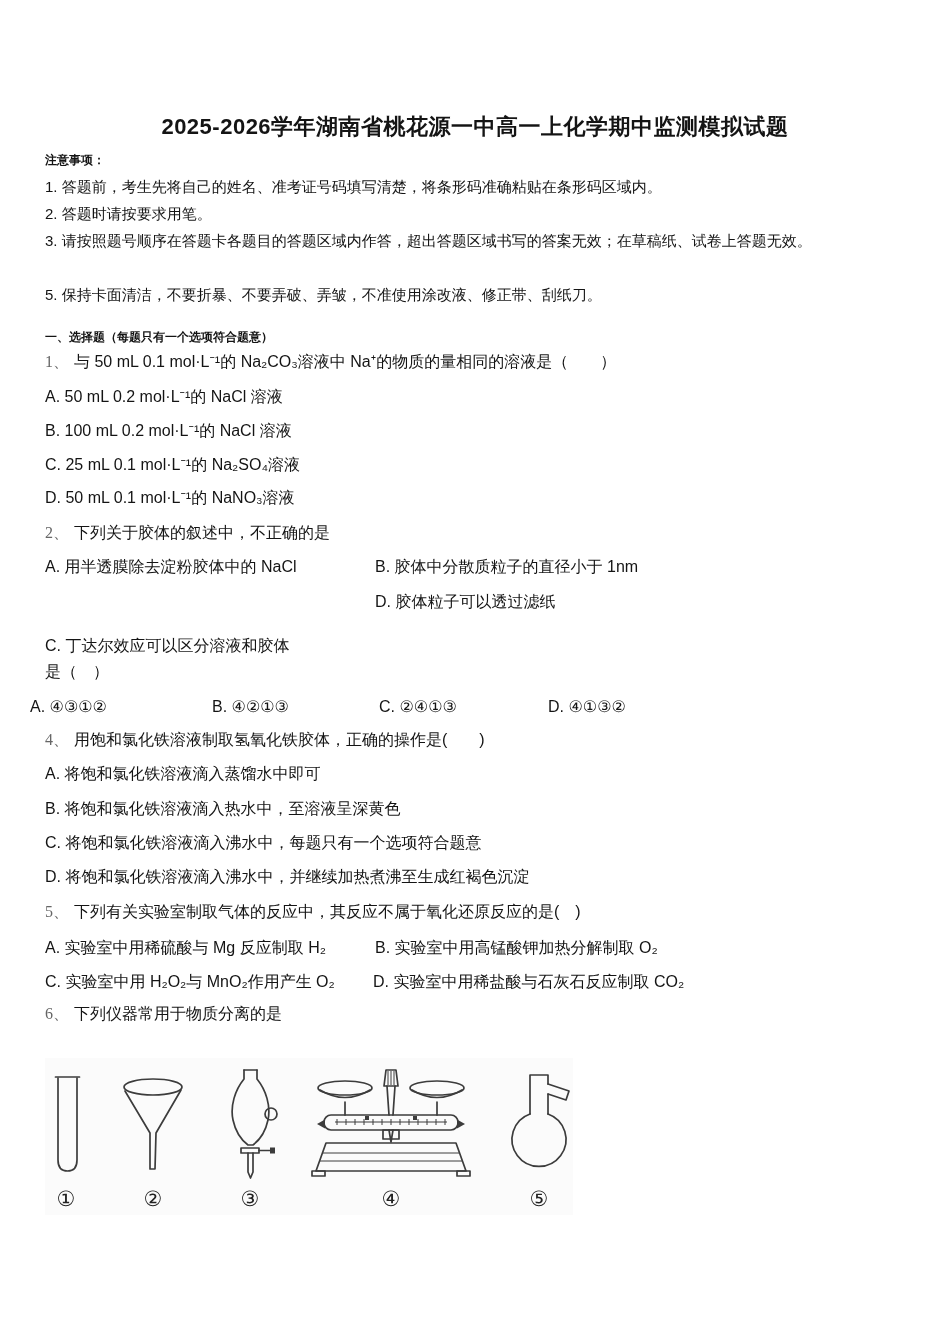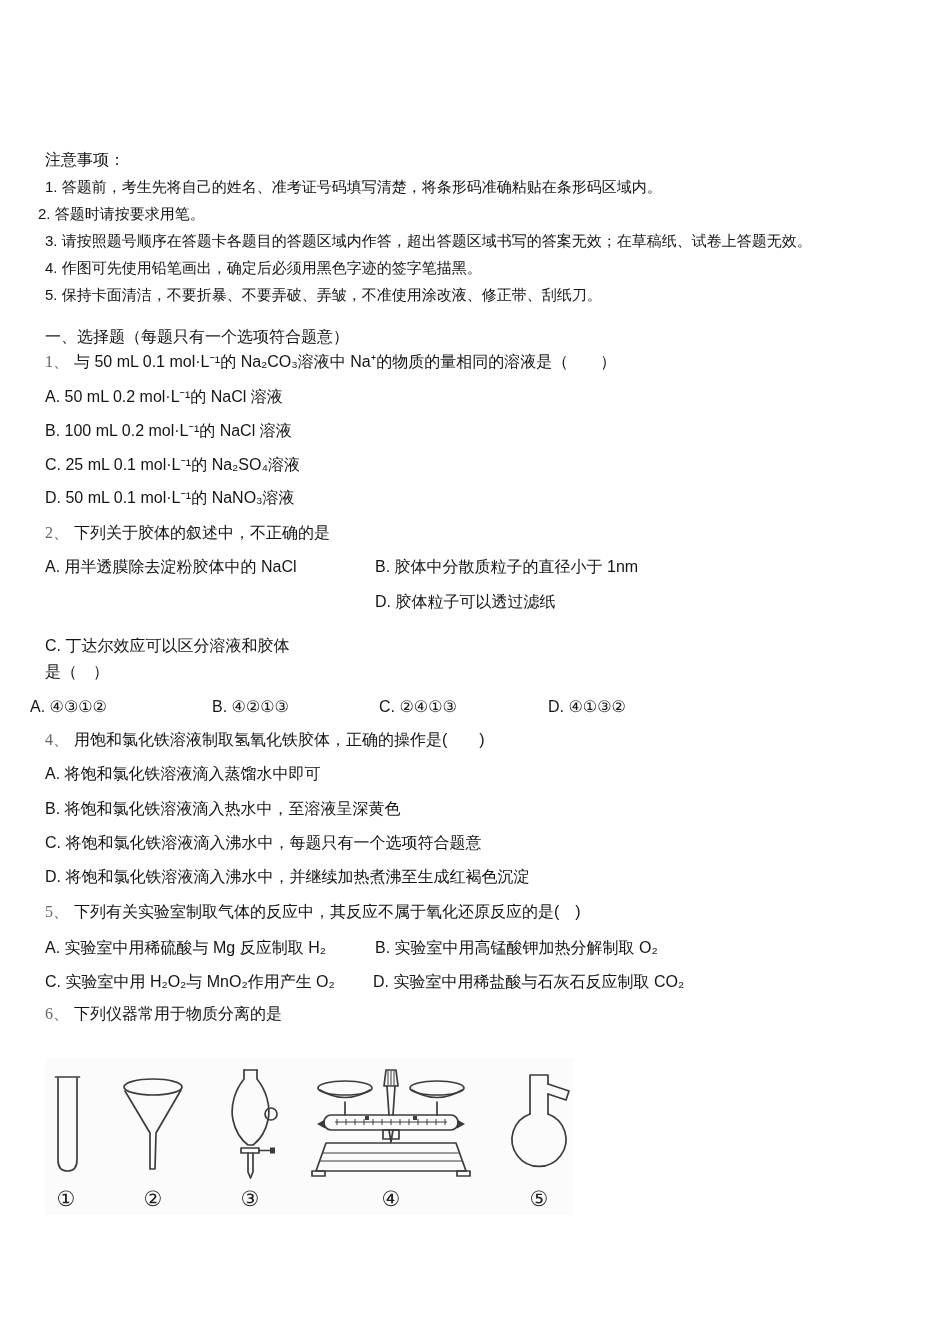--- a/index.html
+++ b/index.html
@@ -6,47 +6,47 @@
   .page{
     position:relative;width:950px;height:1344px;background:#ffffff;
     font-family:"Liberation Sans",sans-serif;color:#141414;overflow:hidden;
   }
   .title{
     position:absolute;top:112px;left:0;width:950px;text-align:center;
     font-size:22px;font-weight:bold;letter-spacing:.5px;white-space:nowrap;
   }
   .line{position:absolute;white-space:nowrap;font-size:16px;line-height:20px;}
   .notice{font-size:15px;}
-  .heading{font-weight:normal;font-size:16px;}
+  .heading{font-weight:bold;font-size:12px;}
   .semib{font-weight:600;}
   .qnum{
     color:#666;font-family:"Liberation Serif","DejaVu Serif",serif;
     margin-right:5px;font-size:16px;
   }
   .figure{
     position:absolute;top:1058px;left:45px;width:528px;height:157px;
     background:#fbfbfb;
   }
   .figure svg{display:block;}
   .fig-stroke{fill:none;stroke:#3c3c3c;stroke-width:1.7;stroke-linecap:round;stroke-linejoin:round;}
   .fig-thin{fill:none;stroke:#3c3c3c;stroke-width:1;}
   .fig-fill{fill:#3c3c3c;stroke:none;}
   .fig-label{font-size:21px;fill:#222;font-family:"Liberation Sans",sans-serif;}
 </style>
 </head>
 <body>
 
 <div class="page">
 
+  <div class="title">2025-2026学年湖南省桃花源一中高一上化学期中监测模拟试题</div>
 
   <div class="line notice heading" style="top:150px;left:45px;">注意事项：</div>
   <div class="line notice" style="top:177px;left:45px;">1. 答题前，考生先将自己的姓名、准考证号码填写清楚，将条形码准确粘贴在条形码区域内。</div>
-  <div class="line notice" style="top:204px;left:38px;">2. 答题时请按要求用笔。</div>
+  <div class="line notice" style="top:204px;left:45px;">2. 答题时请按要求用笔。</div>
   <div class="line notice" style="top:231px;left:45px;">3. 请按照题号顺序在答题卡各题目的答题区域内作答，超出答题区域书写的答案无效；在草稿纸、试卷上答题无效。</div>
-  <div class="line notice" style="top:258px;left:45px;">4. 作图可先使用铅笔画出，确定后必须用黑色字迹的签字笔描黑。</div>
   <div class="line notice" style="top:285px;left:45px;">5. 保持卡面清洁，不要折暴、不要弄破、弄皱，不准使用涂改液、修正带、刮纸刀。</div>
 
   <div class="line heading" style="top:327px;left:45px;">一、选择题（每题只有一个选项符合题意）</div>
 
   <div class="line" style="top:352px;left:45px;">
     <span class="qnum">1、</span><span>与 50 mL 0.1 mol·L⁻¹的 Na₂CO₃溶液中 Na⁺的物质的量相同的溶液是（　　）</span>
   </div>
   <div class="line" style="top:387px;left:45px;">A. 50 mL 0.2 mol·L⁻¹的 NaCl 溶液</div>
   <div class="line" style="top:421px;left:45px;">B. 100 mL 0.2 mol·L⁻¹的 NaCl 溶液</div>
   <div class="line" style="top:455px;left:45px;">C. 25 mL 0.1 mol·L⁻¹的 Na₂SO₄溶液</div>

